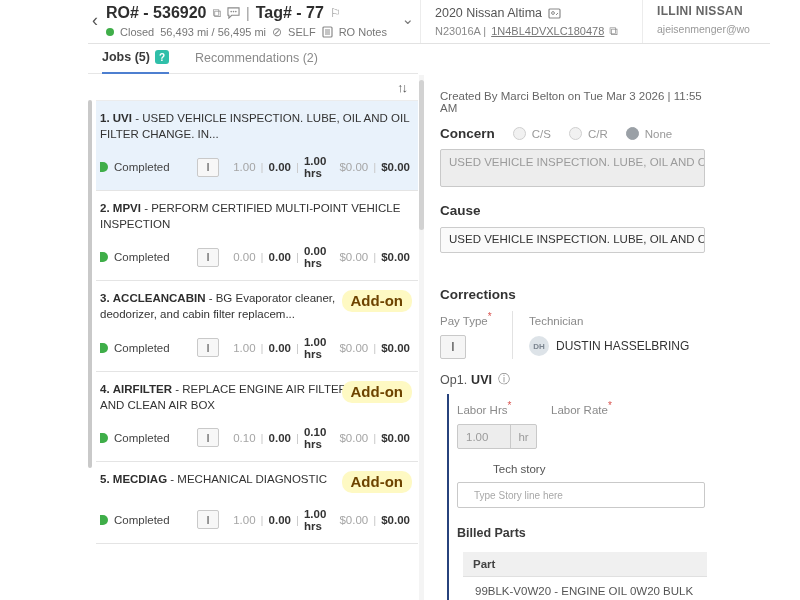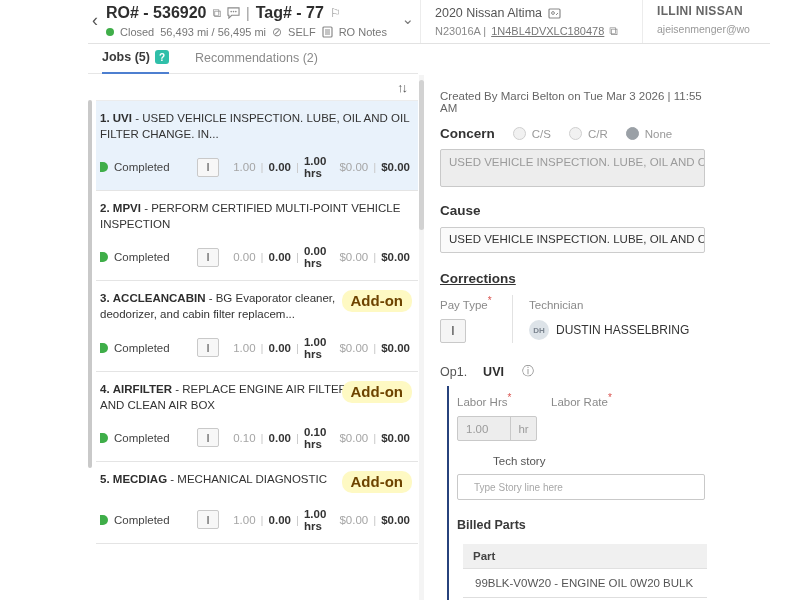--- a/index.html
+++ b/index.html
@@ -60,31 +60,31 @@
   .right-panel { position:absolute; left:440px; top:90px; width:265px; }
   .created-by { font-size:11.5px; color:#666; }
   .section-head { font-size:13.5px; font-weight:bold; color:#333; }
   .concern-row { display:flex; align-items:center; gap:18px; margin-top:12px; }
   .radio-item { display:flex; align-items:center; gap:6px; font-size:11.5px; color:#999; }
   .radio { width:13px; height:13px; border-radius:50%; background:#f1f1f1; border:1px solid #cfcfcf; display:inline-block; }
   .radio.selected { background:#9aa0a6; border-color:#9aa0a6; }
   .disabled-box { margin-top:8px; height:38px; background:#ededed; border:1px solid #c9c9c9; border-radius:2px; color:#9b9b9b; font-size:11.5px; padding:6px 8px; white-space:nowrap; overflow:hidden; }
   .cause-head { margin-top:16px; }
   .cause-box { margin-top:9px; height:26px; background:#fafafa; border:1px solid #cccccc; border-radius:2px; color:#333; font-size:11.5px; padding:5px 8px; white-space:nowrap; overflow:hidden; }
-  .corrections-head { margin-top:18px;text-decoration:underline; }
+  .corrections-head { margin-top:34px; }
   .corrections-row { display:flex; margin-top:9px; min-height:46px; }
   .pay-col { width:72px; }
   .field-label { font-size:11.5px; color:#8a8a8a; }
   .req { color:#d9534f; font-size:10px; vertical-align:top; }
   .paytype-big { margin-top:6px; width:26px; height:24px; border:1px solid #c9c9c9; background:#f5f5f5; color:#333; display:flex; align-items:center; justify-content:center; font-size:12px; border-radius:2px; }
   .tech-col { border-left:1px solid #e2e2e2; padding-left:16px; flex:1; }
   .tech-row { display:flex; align-items:center; gap:7px; margin-top:7px; }
   .avatar { width:20px; height:20px; border-radius:50%; background:#dde3e8; color:#7c8590; font-size:8px; font-weight:bold; display:flex; align-items:center; justify-content:center; }
   .tech-name { font-size:12px; color:#333; }
-  .op-title { margin-top:20px; font-size:12.5px; color:#555; display:flex; align-items:center; gap:16px; }
+  .op-title { margin-top:12px; font-size:12.5px; color:#555; display:flex; align-items:center; gap:4px; }
   .op-title .job-code { font-size:12.5px; }
   .info-icon { color:#8a8a8a; font-size:12px; margin-left:2px; cursor:pointer; }
   .op-section { margin-top:6px; margin-left:7px; border-left:2px solid #27427c; padding:6px 0 4px 8px; }
   .fields-row { display:flex; gap:14px; }
   .labor-box { margin-top:6px; display:flex; height:25px; border:1px solid #c9c9c9; background:#ededed; border-radius:2px; width:80px; color:#9b9b9b; font-size:11.5px; }
   .labor-val { flex:1; display:flex; align-items:center; padding-left:8px; }
   .labor-unit { width:26px; border-left:1px solid #c9c9c9; display:flex; align-items:center; justify-content:center; }
   .rate-box { margin-top:6px; height:25px; border:1px solid #c9c9c9; background:#ededed; border-radius:2px; width:160px; color:#9b9b9b; font-size:11.5px; display:flex; align-items:center; padding-left:9px; white-space:nowrap; overflow:hidden; }
   .techstory-label { margin-top:14px; display:block; }
   .story-input { margin-top:7px; width:248px; height:26px; border:1px solid #c9c9c9; border-radius:2px; font-size:10px; padding:0 16px; color:#333; font-family:"Liberation Sans", sans-serif; }

